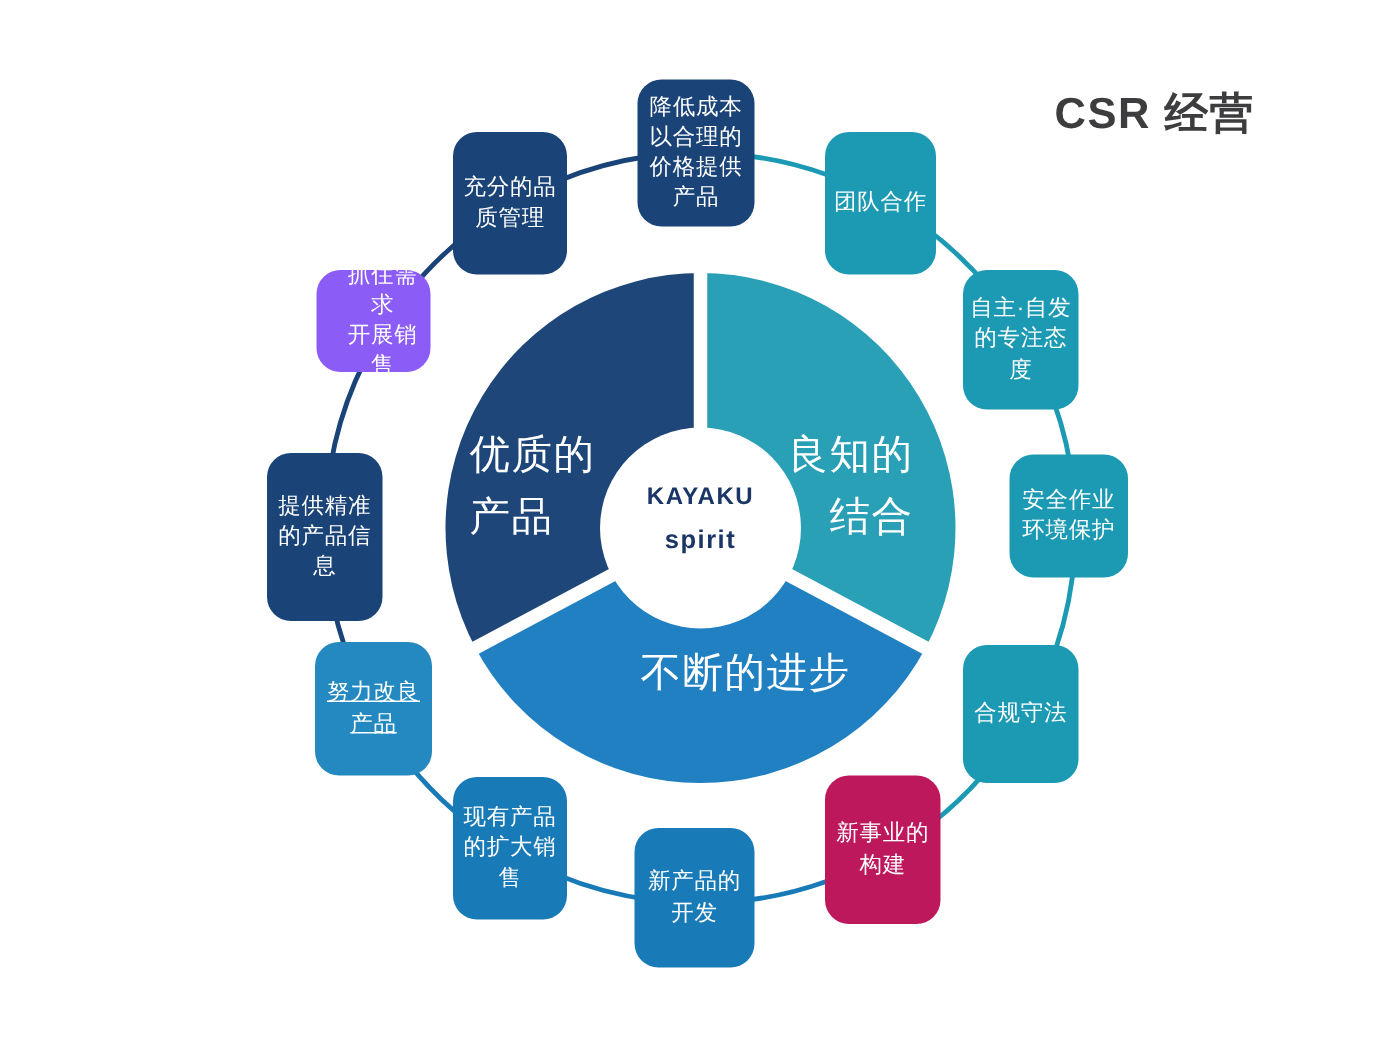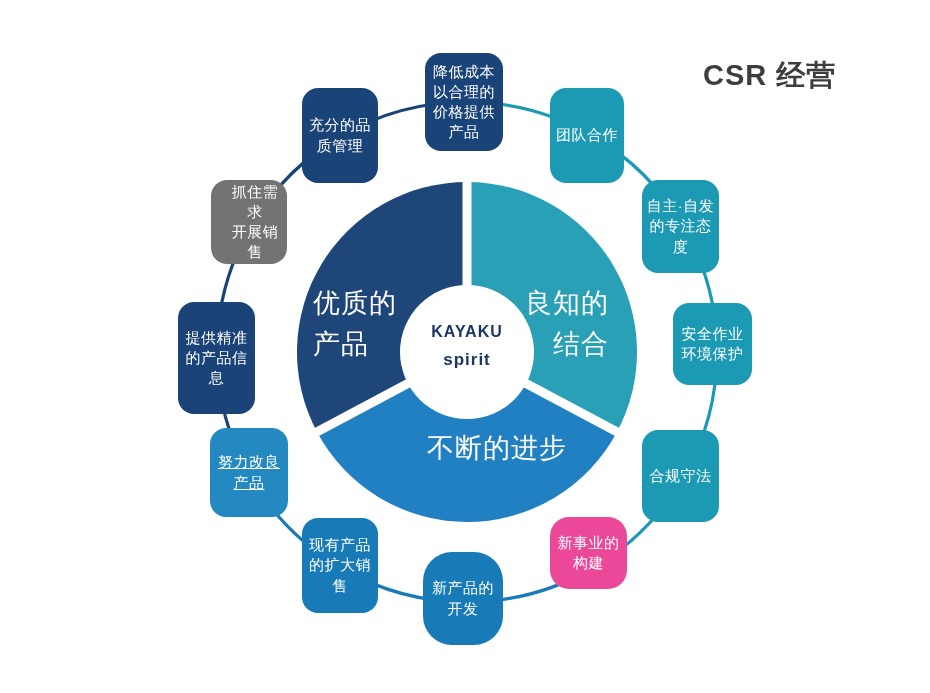--- a/index.html
+++ b/index.html
@@ -94,43 +94,43 @@
   <div class="node" style="left: 550px; top: 88px; width: 74px; height: 95px; background-color: rgb(29, 154, 179);">
     <span class="lbl">团队合作</span>
   </div>
   <div class="node" style="left: 673px; top: 303px; width: 79px; height: 82px; background-color: rgb(29, 154, 179);">
     <span class="lbl">安全作业
 环境保护</span>
   </div>
   <div class="node" style="left: 642px; top: 430px; width: 77px; height: 92px; background-color: rgb(29, 154, 179);">
     <span class="lbl">合规守法</span>
   </div>
-  <div class="node" style="left: 550px; top: 517px; width: 77px; height: 72px; background-color: #ec4899; border-radius: 19px;">
+  <div class="node" style="left: 550px; top: 517px; width: 77px; height: 99px; background-color: #be185d;">
     <span class="lbl">新事业的
 构建</span>
   </div>
-  <div class="node" style="left: 423px; top: 552px; width: 80px; height: 93px; background-color: rgb(24, 122, 182); border-radius: 29px;">
+  <div class="node" style="left: 423px; top: 552px; width: 80px; height: 93px; background-color: rgb(24, 122, 182);">
     <span class="lbl">新产品的
 开发</span>
   </div>
   <div class="node" style="left: 302px; top: 518px; width: 76px; height: 95px; background-color: rgb(24, 122, 182);">
     <span class="lbl">现有产品
 的扩大销
 售</span>
   </div>
   <div class="node" style="left: 210px; top: 428px; width: 78px; height: 89px; background-color: rgb(36, 137, 192); text-decoration: underline;">
     <span class="lbl">努力改良
 产品</span>
   </div>
   <div class="node" style="left: 178px; top: 302px; width: 77px; height: 112px; background-color: rgb(26, 67, 119); align-items: center;">
     <span class="lbl">提供精准
 的产品信
 息</span>
   </div>
-  <div class="node" style="left: 211px; top: 180px; width: 76px; height: 84px; background-color: #737373; padding-left: 16px;">
+  <div class="node" style="left: 211px; top: 180px; width: 76px; height: 68px; background-color: #8b5cf6; padding-left: 16px;">
     <span class="lbl">抓住需求
 开展销售</span>
   </div>
   <div class="node" style="left: 302px; top: 88px; width: 76px; height: 95px; background-color: rgb(26, 67, 119);">
     <span class="lbl">充分的品
 质管理</span>
   </div>
 
   <div class="page-title" style="color: rgb(61, 61, 63);">CSR 经营</div>
 

